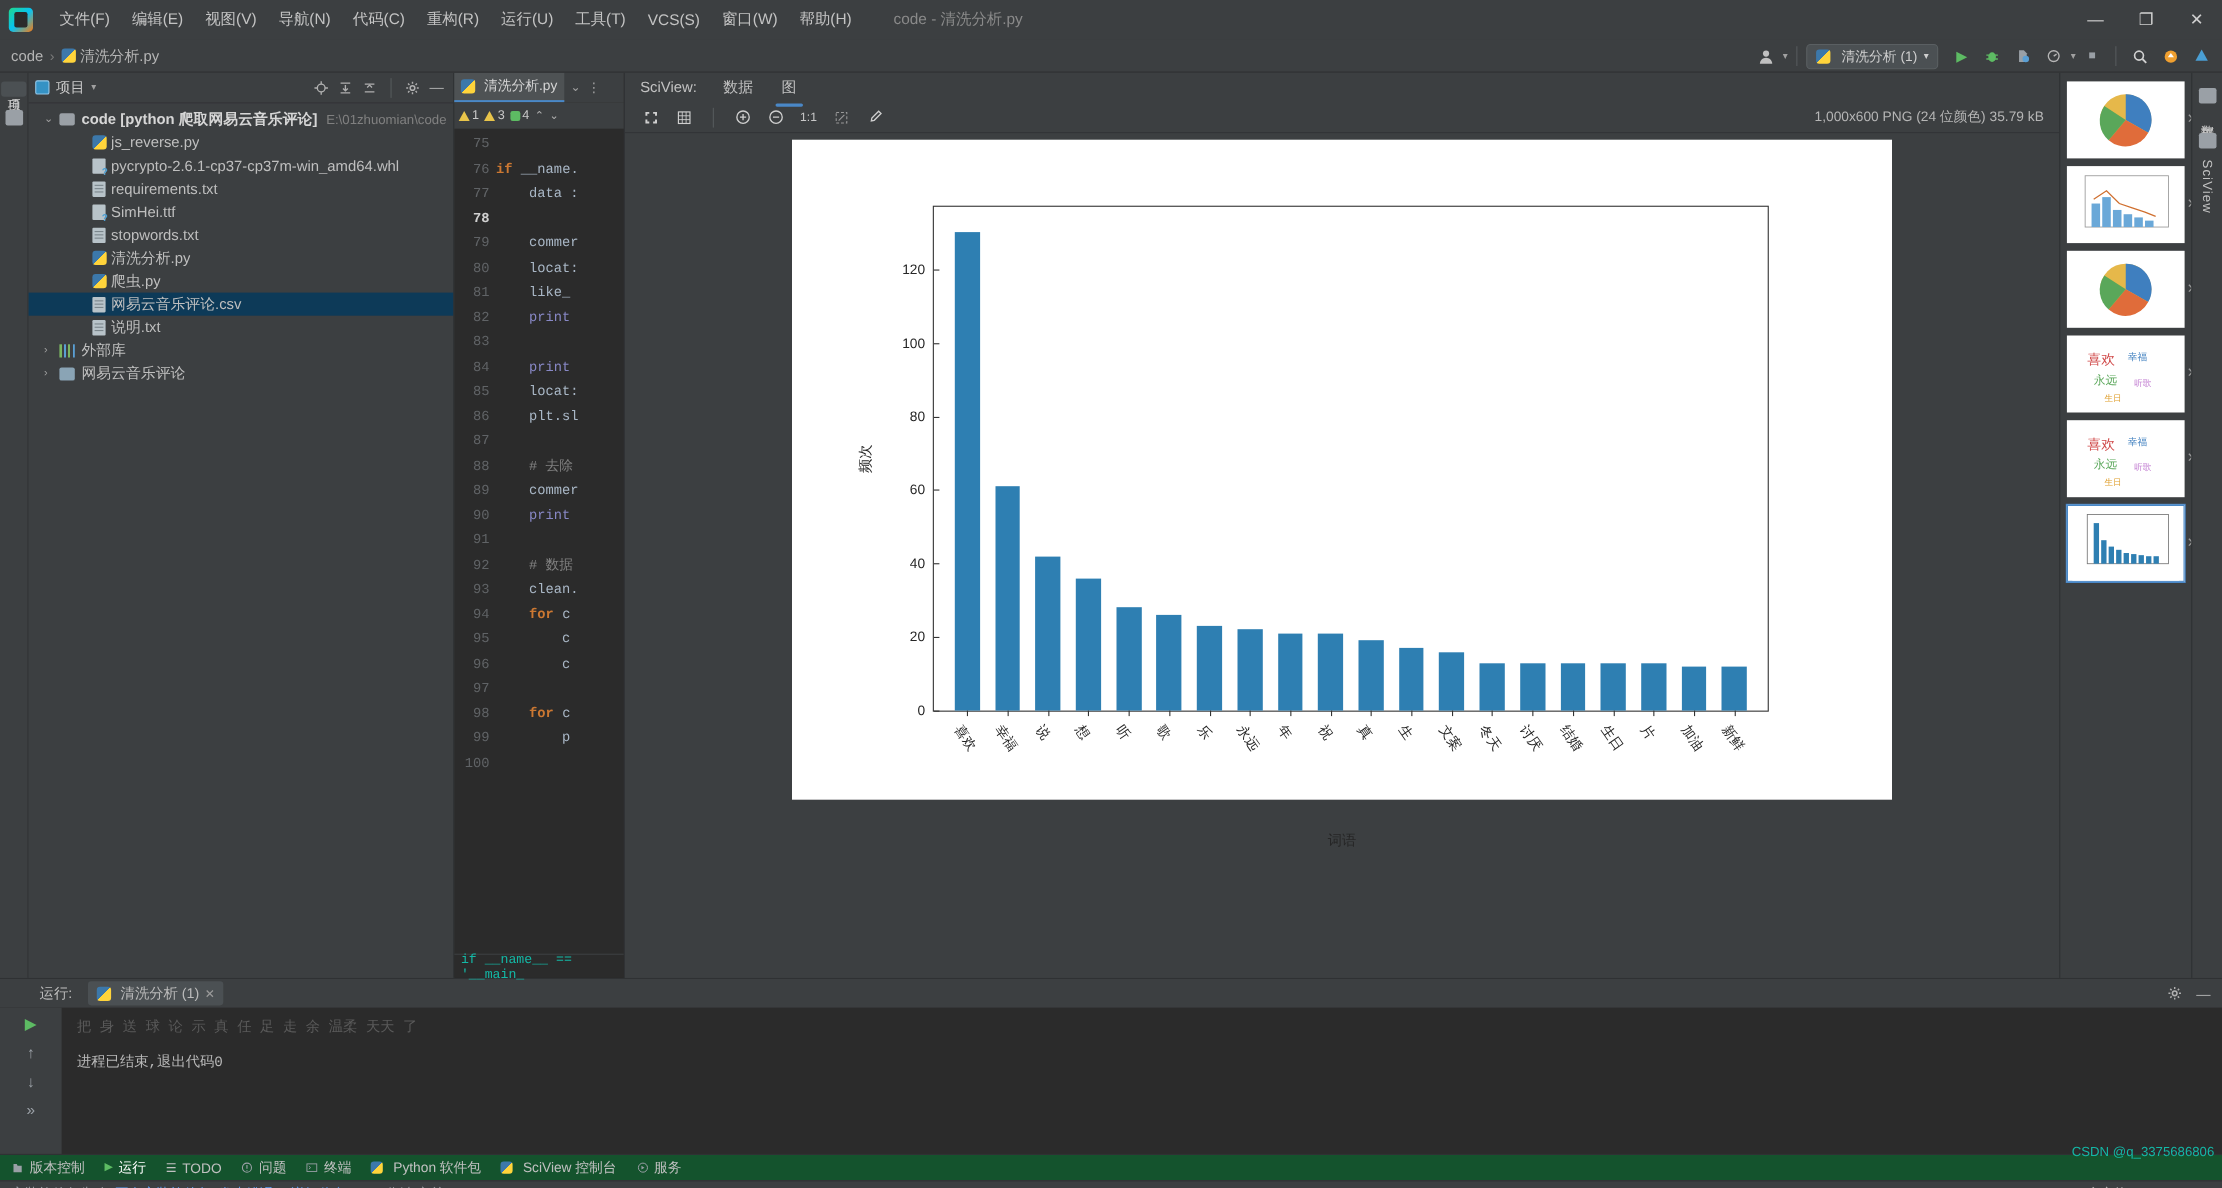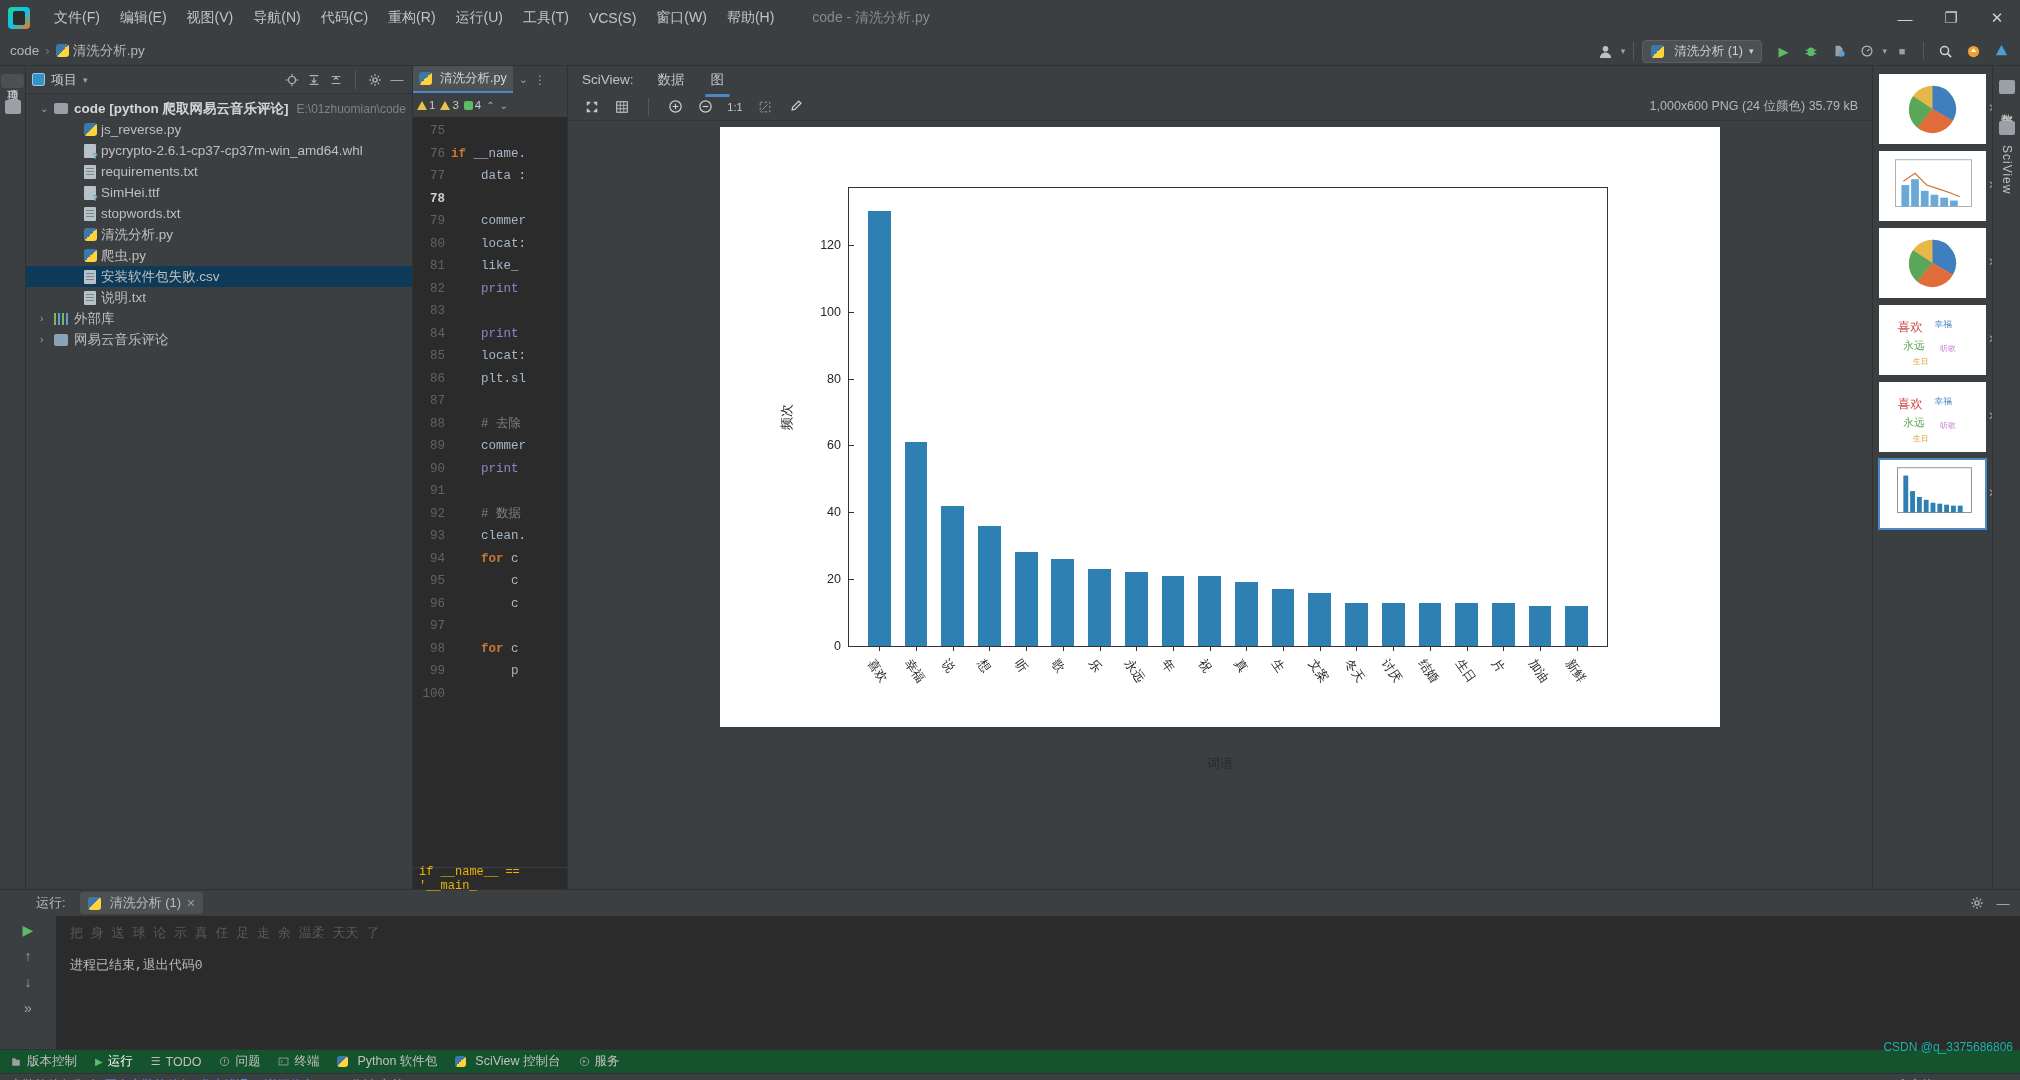--- a/index.html
+++ b/index.html
@@ -126,21 +126,21 @@
   .bug { width:9px;height:9px;background:#5dbb63;border-radius:2px;}
   #code-area { flex:1; display:flex; font-family:"Liberation Mono","DejaVu Sans Mono",monospace; font-size:12.5px; overflow:hidden; position:relative;}
   #gutter { width:38px; text-align:right; padding-right:6px; color:#606366; user-select:none; padding-top:3px;}
   #gutter div { height:22.5px; line-height:22.5px; }
   #gutter div.cur { color:#d0d0d0; font-weight:bold; }
   #code-lines { flex:1; padding-top:3px; white-space:pre; overflow:hidden; color:#a9b7c6;}
   #code-lines div { height:22.5px; line-height:22.5px; }
   .kw { color:#cc7832; font-weight:bold; }
   .fn { color:#8888c6; }
   .cmt { color:#808080; }
-  #editor-status { height:22px; background:#2b2b2b; color:#eab308; font-size:12px; display:flex; align-items:center; padding-left:6px; border-top:1px solid #3c3f41; font-family:"Liberation Mono","DejaVu Sans Mono",monospace;margin-top:44px;}
+  #editor-status { height:22px; background:#2b2b2b; color:#14b8a6; font-size:12px; display:flex; align-items:center; padding-left:6px; border-top:1px solid #3c3f41; font-family:"Liberation Mono","DejaVu Sans Mono",monospace;margin-top:44px;}
 
   
   #sciview { flex:1; background:#3c3f41; display:flex; flex-direction:column; min-width:0;}
   #sci-tabs { height:27px; display:flex; align-items:center; gap:22px; padding-left:14px; font-size:13.5px; color:#c2c2c2;}
   #sci-tabs .lbl { color:#c2c2c2; }
   #sci-tabs .tab { padding:3px 2px; position:relative; }
   #sci-tabs .tab.active::after{ content:""; position:absolute; left:-4px; right:-4px; bottom:-5px; height:3px; background:#4a88c7; border-radius:2px;}
   #sci-toolbar { height:28px; display:flex; align-items:center; gap:10px; padding:0 14px; border-bottom:1px solid #323437; position:relative;}
   .sci-ic { width:20px; height:20px; display:flex; align-items:center; justify-content:center; color:#c8c8c8; font-size:14px;}
   #img-info { position:absolute; right:14px; color:#b6b6b6; font-size:12.5px;}
@@ -382,21 +382,21 @@
           <span class="label">清洗分析.py</span>
         </div>
         <div class="tree-row" style="padding-left: 44px;">
           <span class="twisty"></span>
           <span class="pyicon"></span>
           <span class="label">爬虫.py</span>
         </div>
         <div class="tree-row selected" style="padding-left: 44px;">
           <span class="twisty"></span>
           <span class="txticon"></span>
-          <span class="label">安装软件包失败.csv</span>
+          <span class="label">网易云音乐评论.csv</span>
         </div>
         <div class="tree-row" style="padding-left: 44px;">
           <span class="twisty"></span>
           <span class="txticon"></span>
           <span class="label">说明.txt</span>
         </div>
         <div class="tree-row" style="padding-left: 14px;">
           <span class="twisty">›</span>
           <span class="lib-icon"></span>
           <span class="label">外部库</span>

